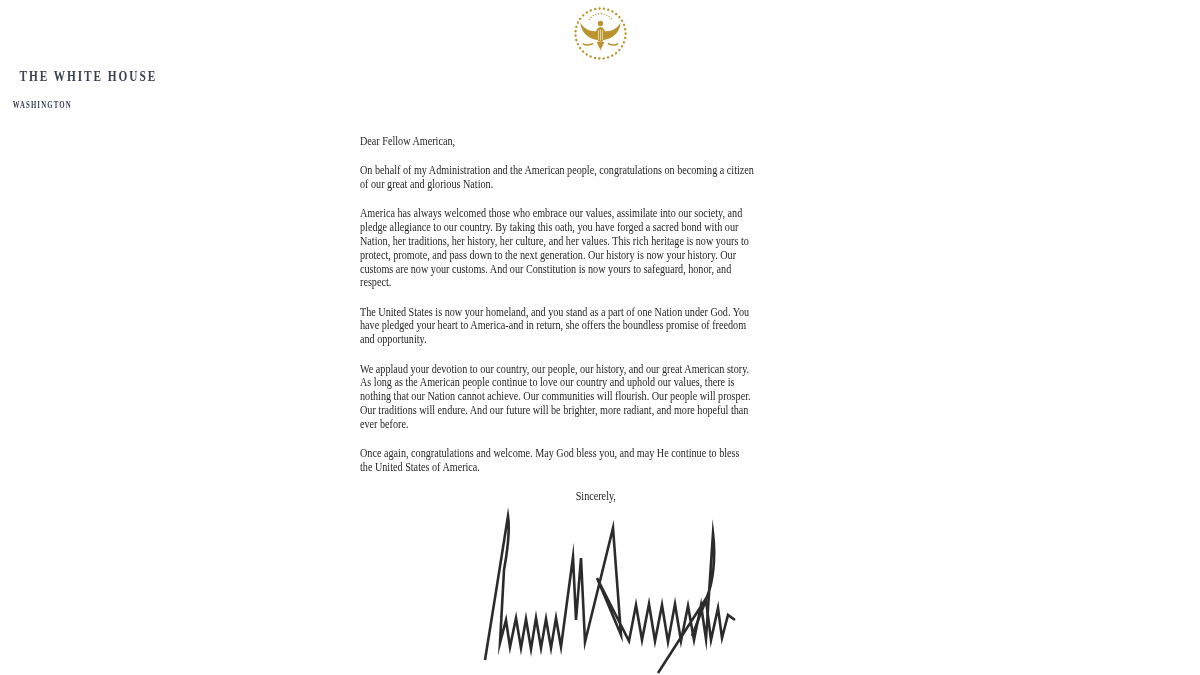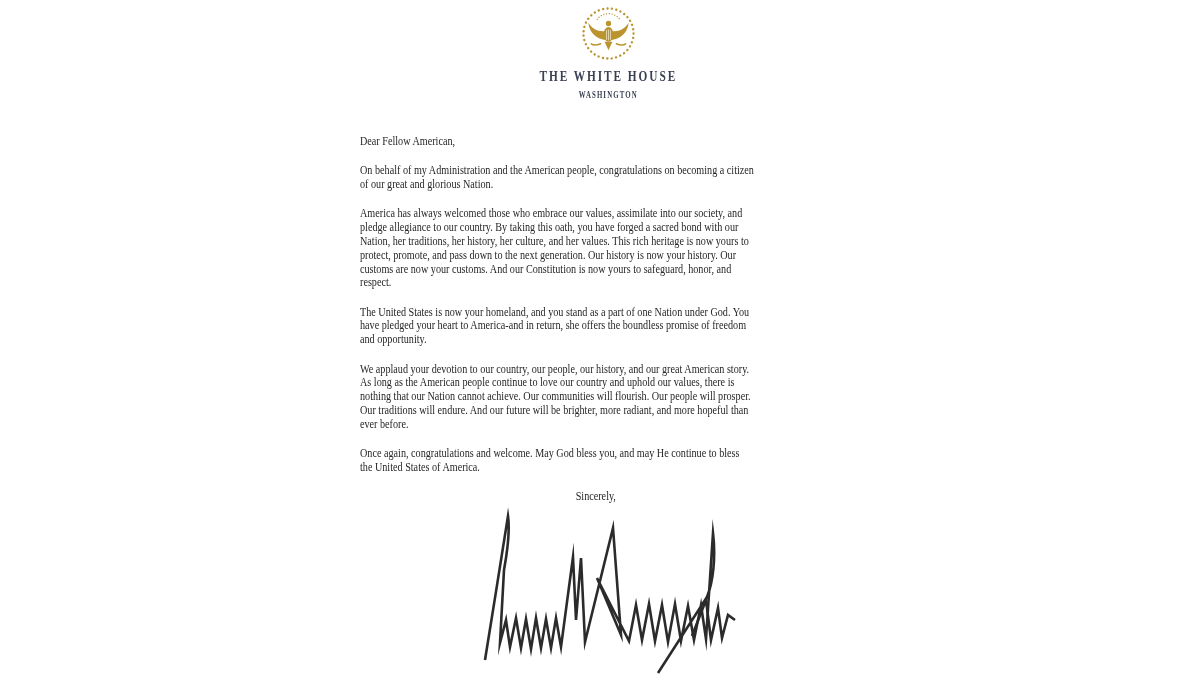--- a/index.html
+++ b/index.html
@@ -8,41 +8,41 @@
     width: 1200px;
     height: 675px;
     background: var(--background, #fff);
     overflow: hidden;
     font-family: "Liberation Serif", serif;
   }
 
   
   .letterhead {
     position: absolute;
-    top: 6px; left: 16px; right: 0;
-    text-align: center;
+    top: 6px; left: 0; right: 0;
+    text-align: left;
   }
   .seal { display: block; margin: 0 auto; }
   .seal .gold-fill   { fill: var(--gold); }
   .seal .gold-stroke { fill: none; stroke: var(--gold); }
   .seal .dot-ring    { stroke-width: 2.4; stroke-dasharray: 0.1 4.45; stroke-linecap: round; }
   .seal .star-arc    { stroke-width: 1.3; stroke-dasharray: 0.1 2.7; stroke-linecap: round; }
   .seal .branch      { stroke-width: 1.5; stroke-linecap: round; }
   .seal .shield-line { stroke: #ffffff; stroke-width: 0.7; fill: none; opacity: 0.85; }
   .org { margin-top: 8px; line-height: 14px; }
   .org-inner {
     display: inline-block;
     transform: scaleX(0.78);
     transform-origin: 50% 50%;
     font-size: 14.5px; font-weight: bold;
     letter-spacing: 2.5px;
     color: var(--navy);
     white-space: nowrap;
   }
-  .loc { margin-top: 5px; line-height: 10px; }
+  .loc { margin-top: 15px; line-height: 10px; }
   .loc-inner {
     display: inline-block;
     transform: scaleX(0.7);
     transform-origin: 50% 50%;
     font-size: 9.8px; font-weight: bold;
     letter-spacing: 1.6px;
     color: var(--navy);
     white-space: nowrap;
   }
 

